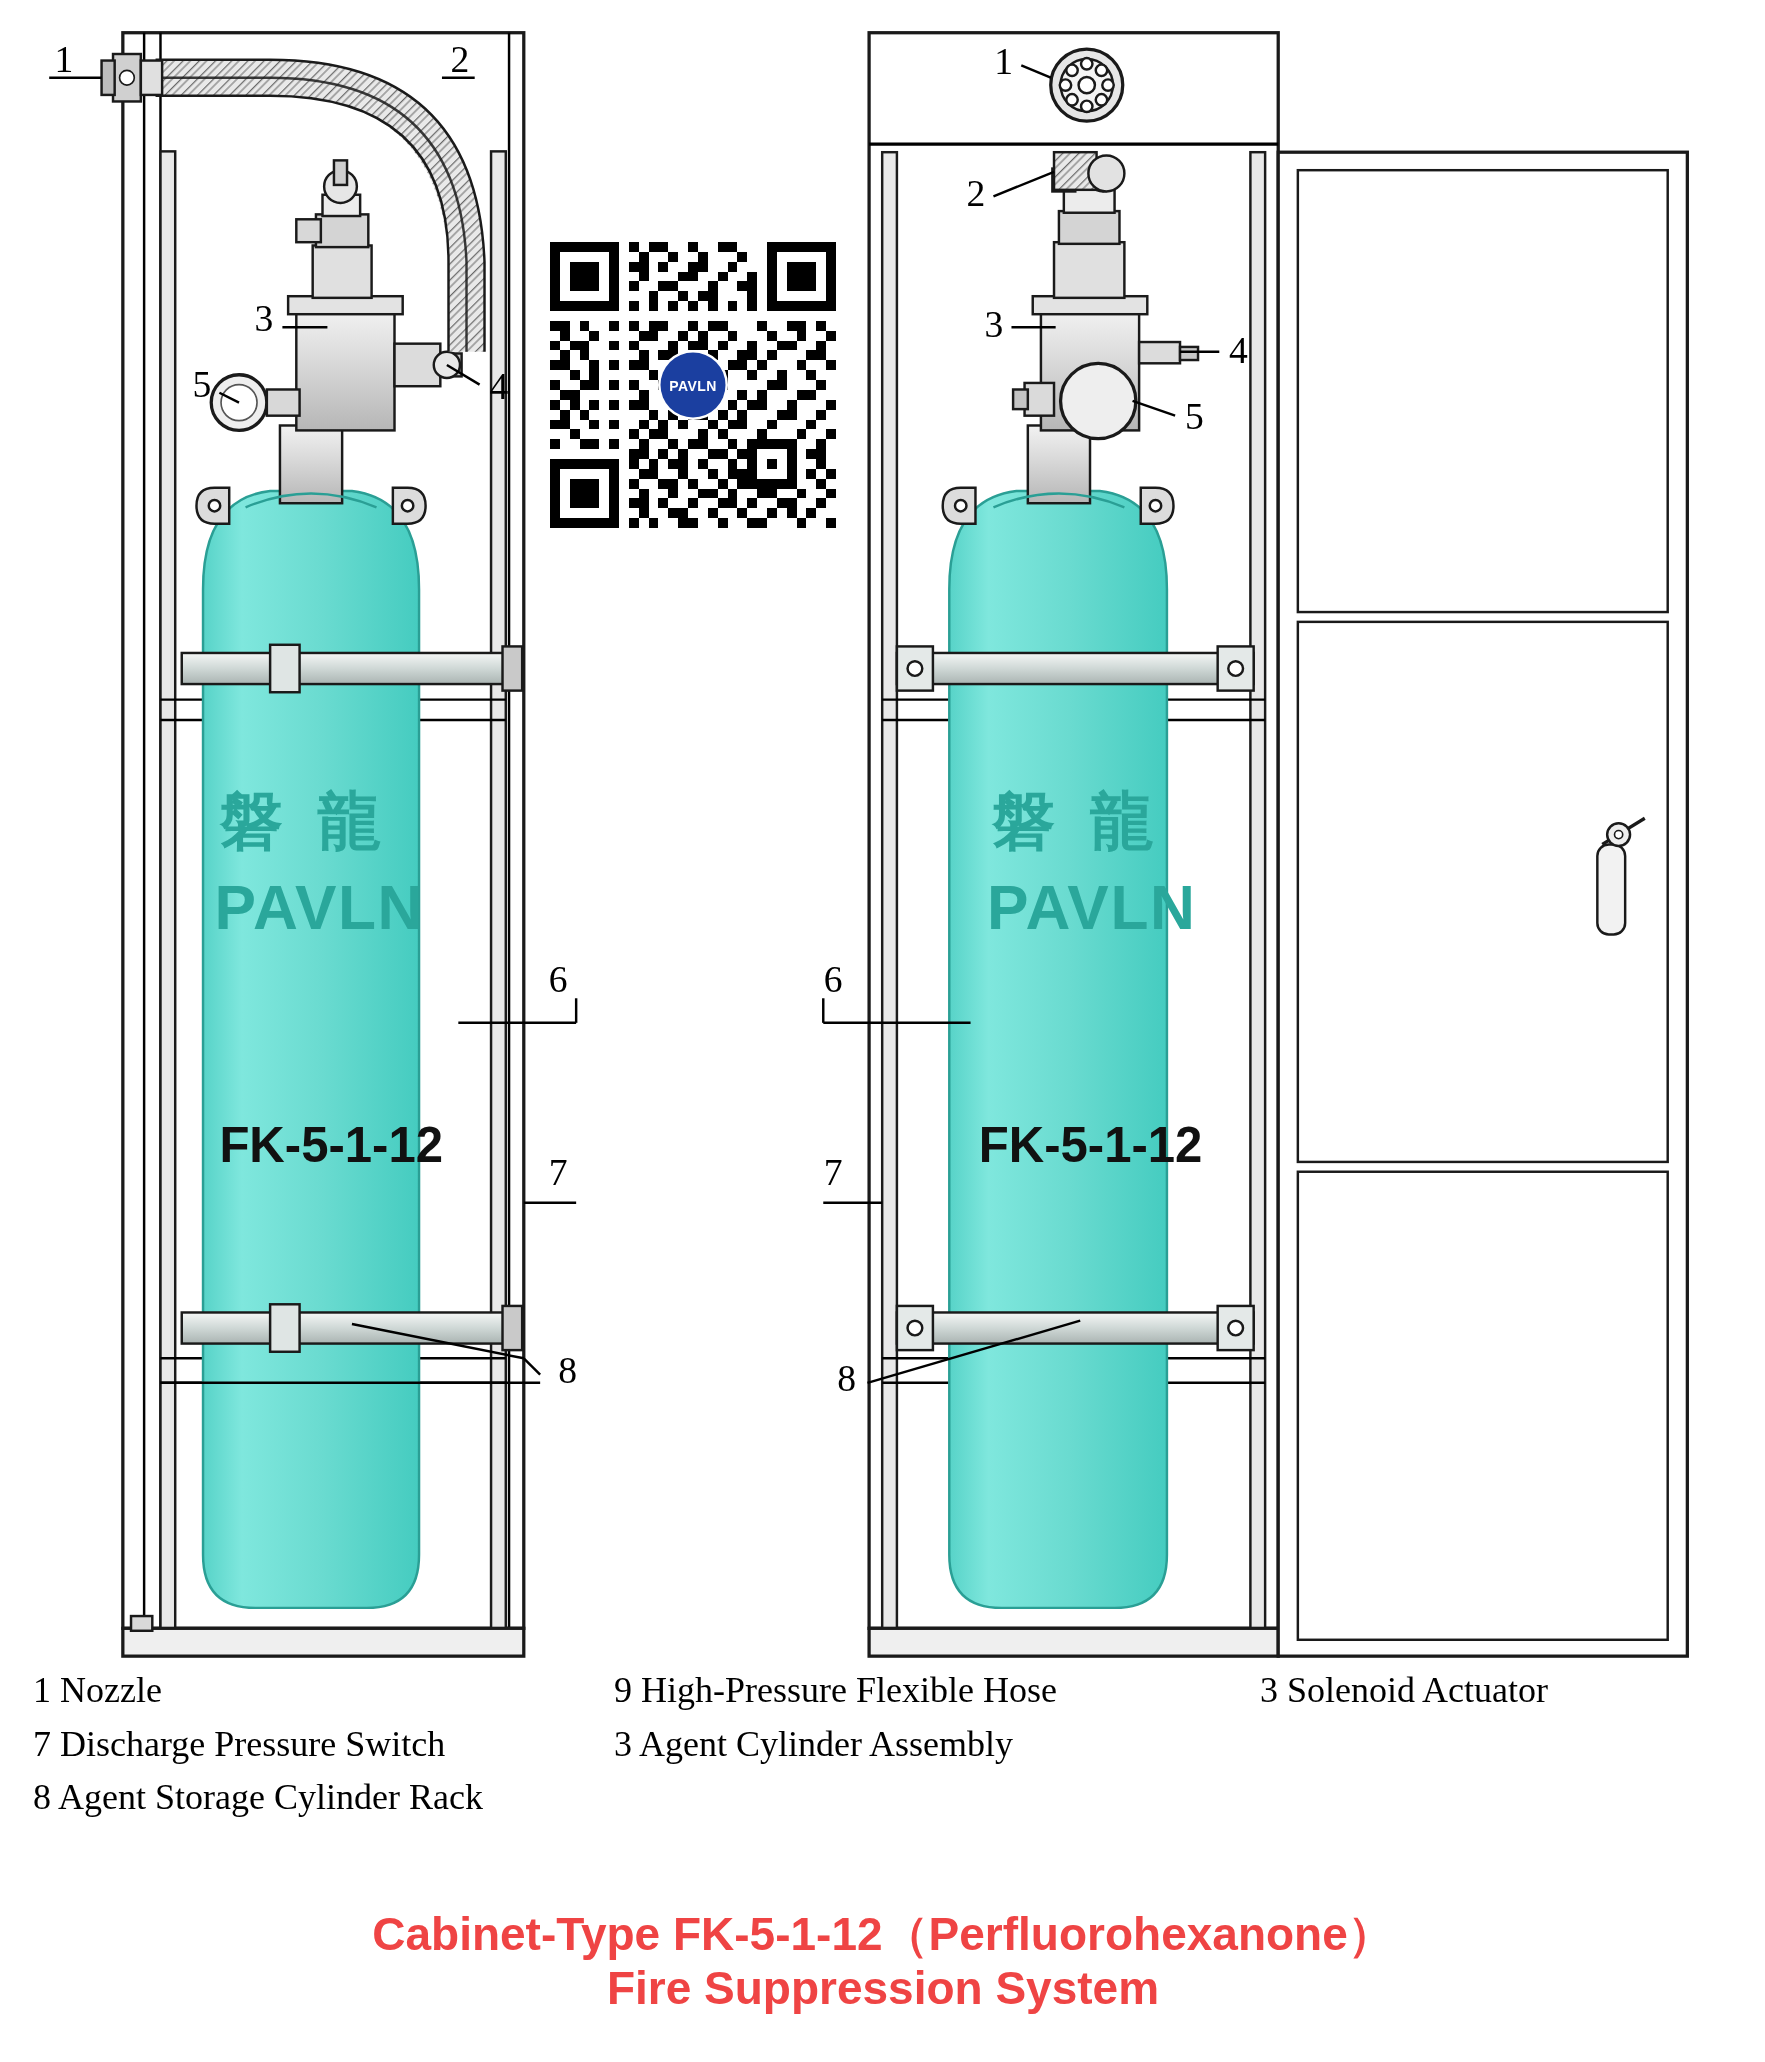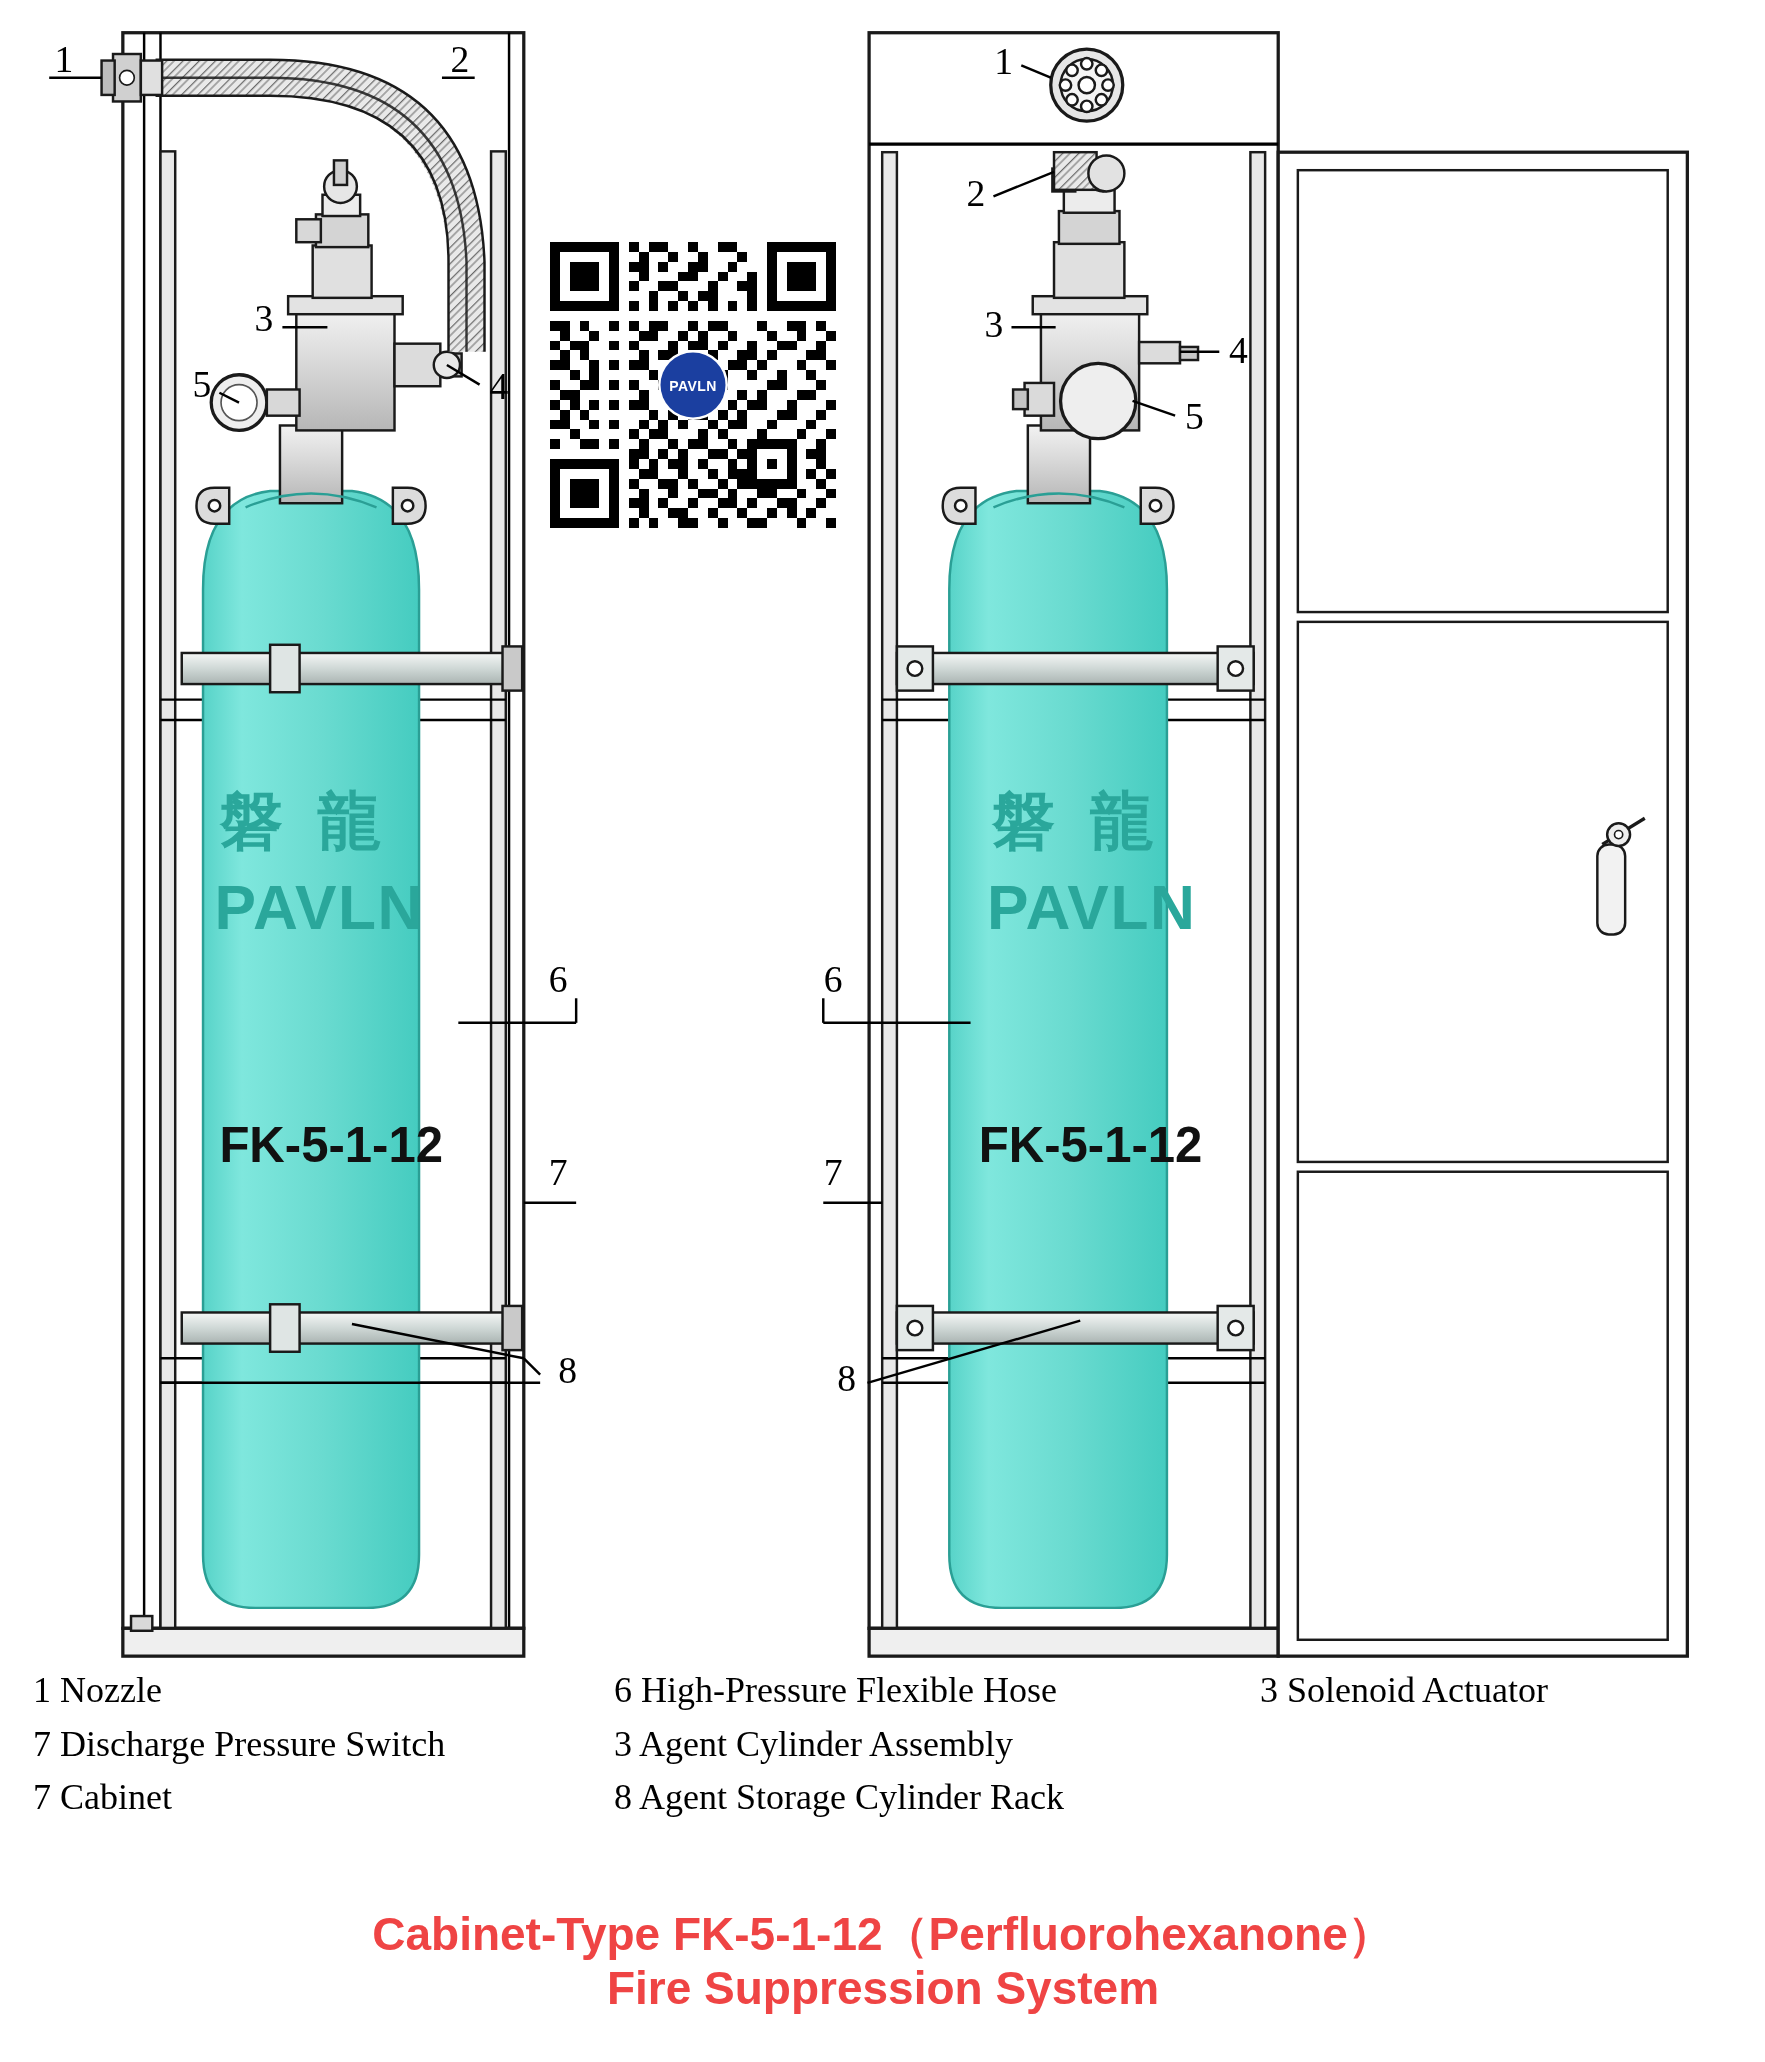--- a/index.html
+++ b/index.html
@@ -591,29 +591,28 @@
           <rect x="25" y="28" width="1" height="1"></rect>
         <rect x="28" y="28" width="1" height="1"></rect>
       </g>
     </svg>
     <div class="qr-badge">PAVLN</div>
   </div>
 
   <div class="legend">
     <div class="legend-row">
       <div class="legend-item lg-c1">1 Nozzle</div>
-      <div class="legend-item lg-c2">6 High-Pressure Flexible Hose</div>
+      <div class="legend-item lg-c2">9 High-Pressure Flexible Hose</div>
       <div class="legend-item lg-c3">3 Solenoid Actuator</div>
     </div>
     <div class="legend-row">
       <div class="legend-item lg-c1">7 Discharge Pressure Switch</div>
       <div class="legend-item lg-c3">3 Agent Cylinder Assembly</div>
     </div>
     <div class="legend-row">
-      <div class="legend-item lg-c1">7 Cabinet</div>
       <div class="legend-item lg-c2">8 Agent Storage Cylinder Rack</div>
       <div class="legend-item lg-c3"></div>
     </div>
   </div>
 
   <div class="title">
     <div>Cabinet-Type FK-5-1-12（Perfluorohexanone）</div>
     <div>Fire Suppression System</div>
   </div>
 

